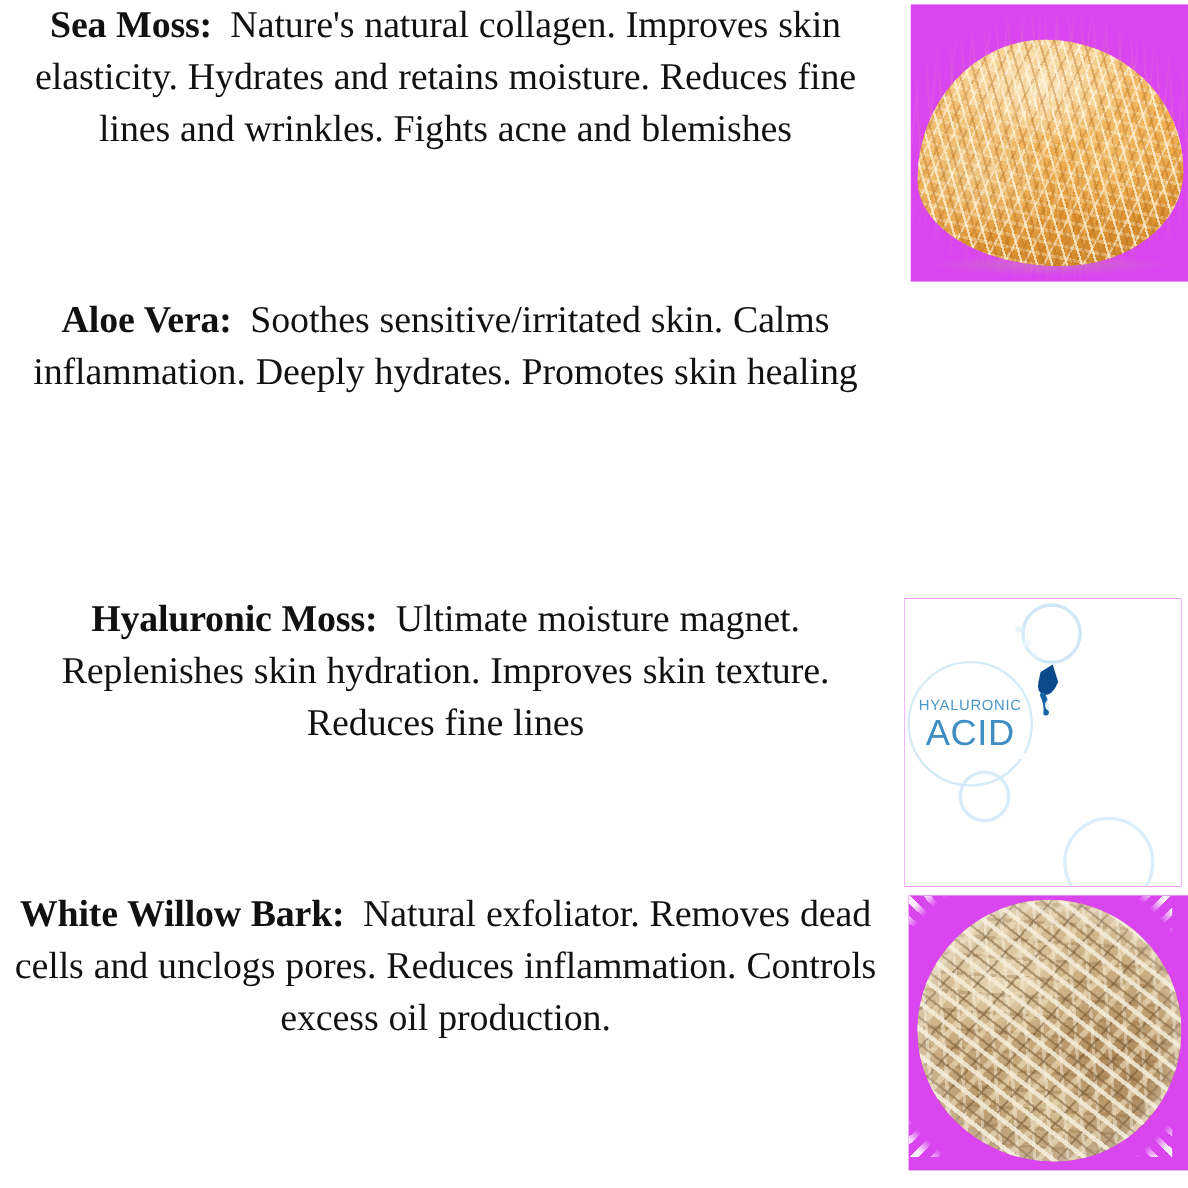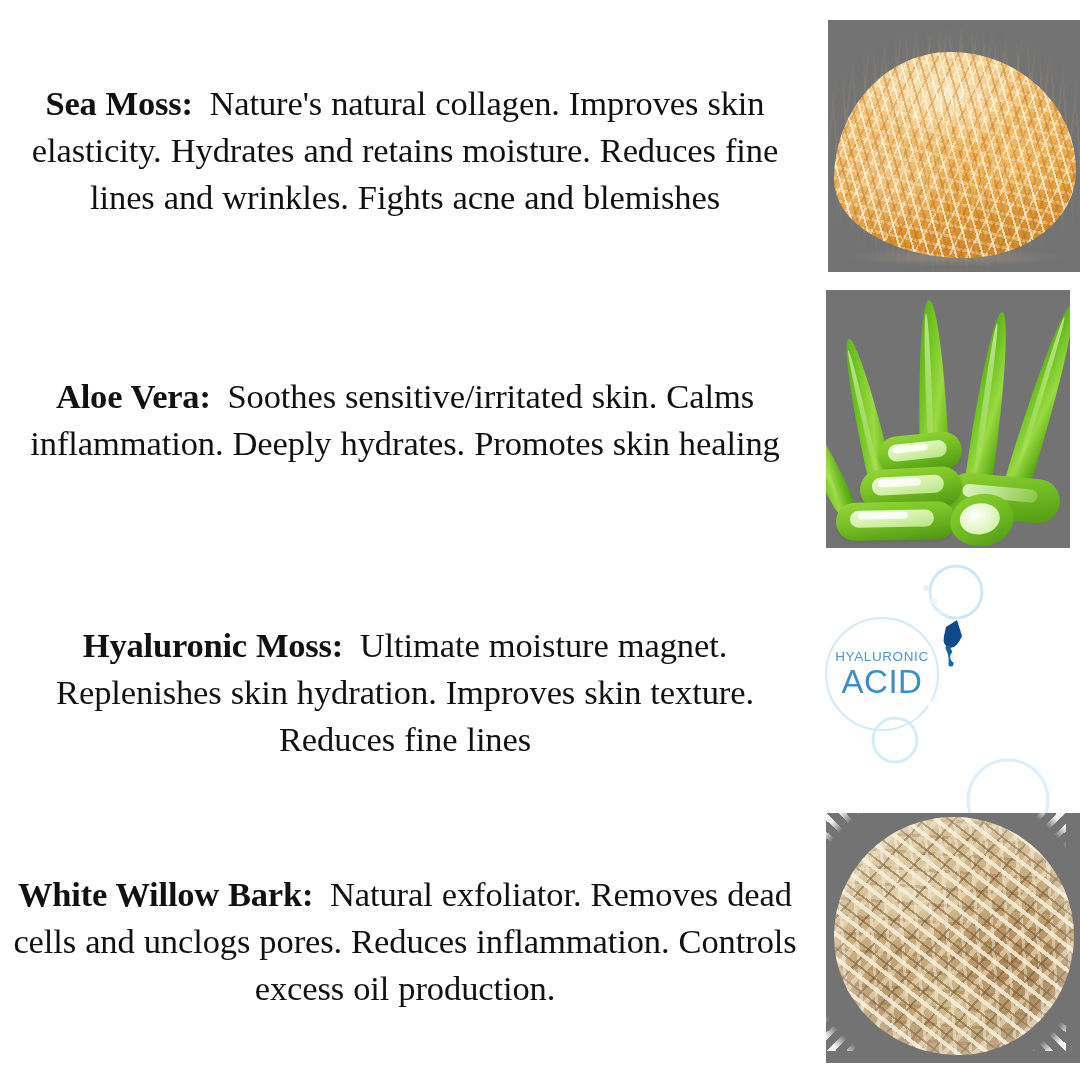--- a/index.html
+++ b/index.html
@@ -22,27 +22,26 @@
     height: 1080px;
     background: #ffffff;
   }
 
   
   .row {
     position: absolute;
     left: 0;
     width: 1080px;
     display: flex;
-    align-items: center;
-    margin-top: 16px;
+    align-items: flex-start;
   }
   .row-1 { top: 0;   height: 268px; }
-  .row-2 { top: 268px; height: 272px; }
+  .row-2 { top: 268px; height: 272px; flex-direction: column; }
   .row-3 { top: 540px; height: 272px; }
-  .row-4 { top: 791px; height: 268px; }
+  .row-4 { top: 808px; height: 268px; }
 
   .text-col {
     width: 812px;
     flex: 0 0 812px;
     padding: 0 6px 0 4px;
     box-sizing: border-box;
     text-align: center;
   }
   .desc {
     margin: 0;
@@ -61,21 +60,21 @@
   .img-col {
     flex: 1 1 auto;
     height: 100%;
     position: relative;
   }
 
   
   .pic {
     position: absolute;
     overflow: hidden;
-    background: #737373;
+    background: #d946ef;
   }
 
   
   .seamoss {
     left: 16px; top: 4px; width: 254px; height: 252px;
   }
   .sm-mound {
     position: absolute;
     left: 6px; bottom: 14px;
     width: 242px; height: 206px;

